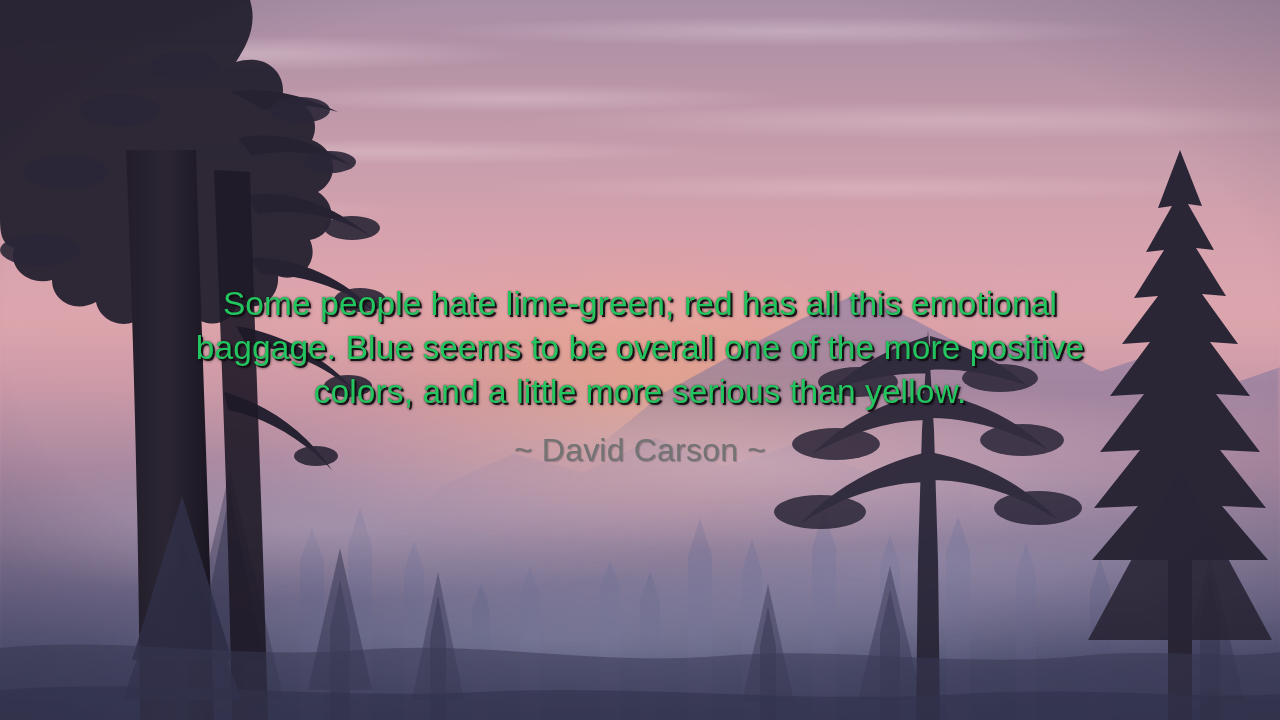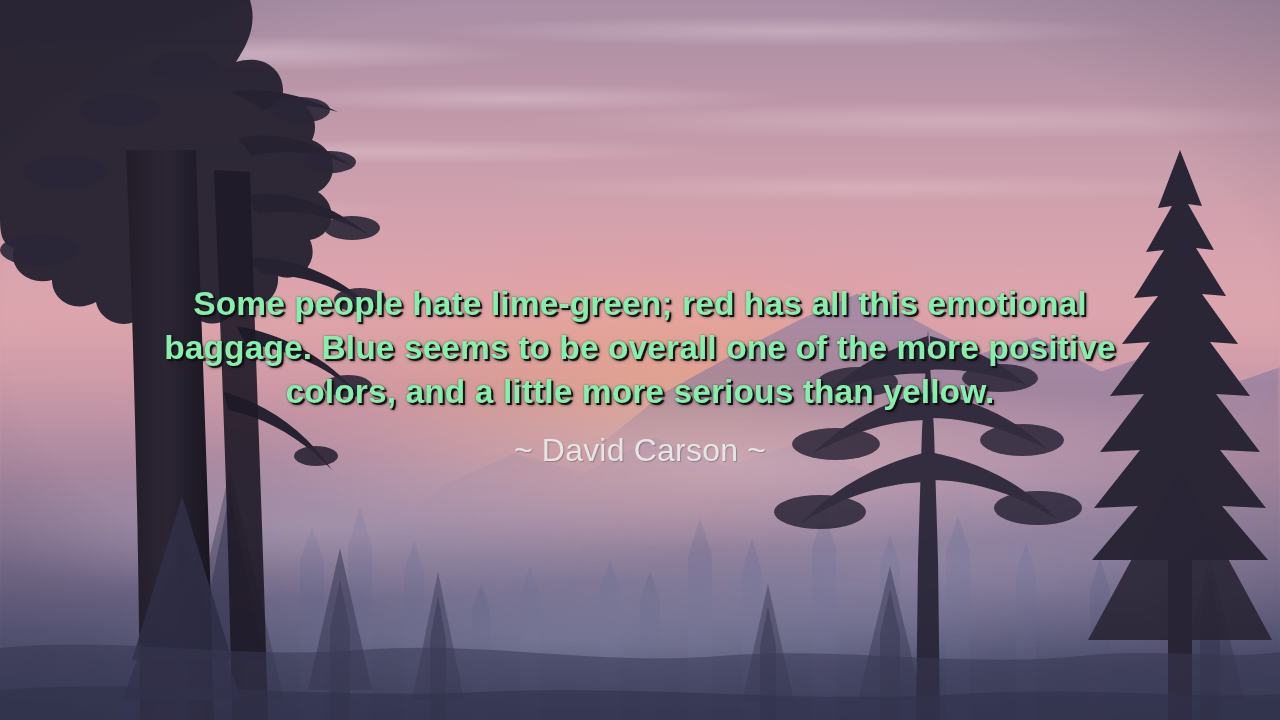--- a/index.html
+++ b/index.html
@@ -116,38 +116,38 @@
     transform: translateX(-50%);
     width: 1080px;
     text-align: center;
   }
 
   .quote-text {
     margin: 0;
     font-family: "Liberation Sans", sans-serif;
     font-size: 33.5px;
     line-height: 44px;
-    font-weight: 700;
-    color: #86efac;
+    font-weight: 400;
+    color: #22c55e;
     letter-spacing: 0.1px;
     text-shadow:
        2px 2px 0px rgba(20,14,20,0.92),
        2px 2px 3px rgba(20,14,20,0.75),
        0 0 2px rgba(30,20,30,0.55);
     white-space: pre-line;
   }
 
   .attribution {
     margin: 0;
     padding-top: 16px;
     font-family: "Liberation Sans", sans-serif;
     font-size: 32px;
     line-height: 40px;
     font-weight: 400;
-    color: #e5e5e5;
+    color: #737373;
     letter-spacing: 0.2px;
     text-shadow: 1px 1px 1px rgba(40,30,50,0.30);
   }
 
   
   .vignette {
     position: absolute;
     inset: 0;
     pointer-events: none;
     background: radial-gradient(ellipse 90% 85% at 50% 45%, rgba(0,0,0,0) 55%, rgba(28,22,40,0.30) 100%);

